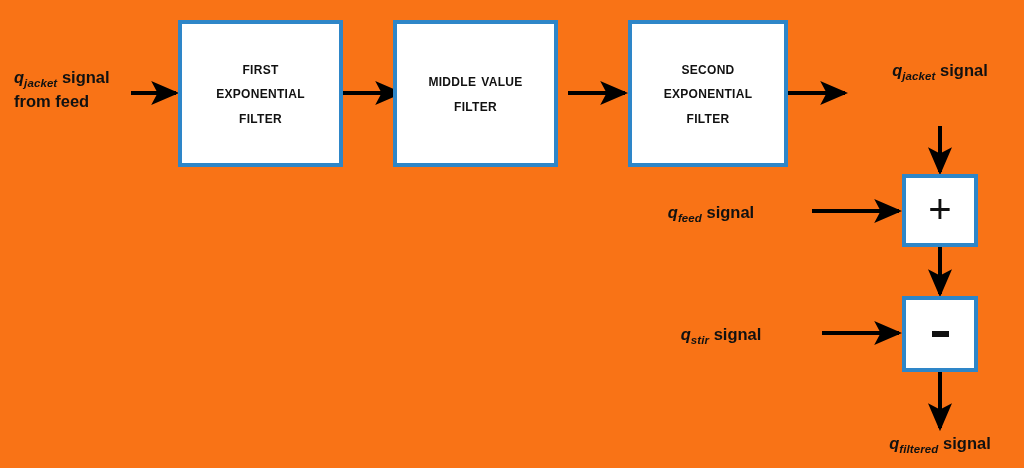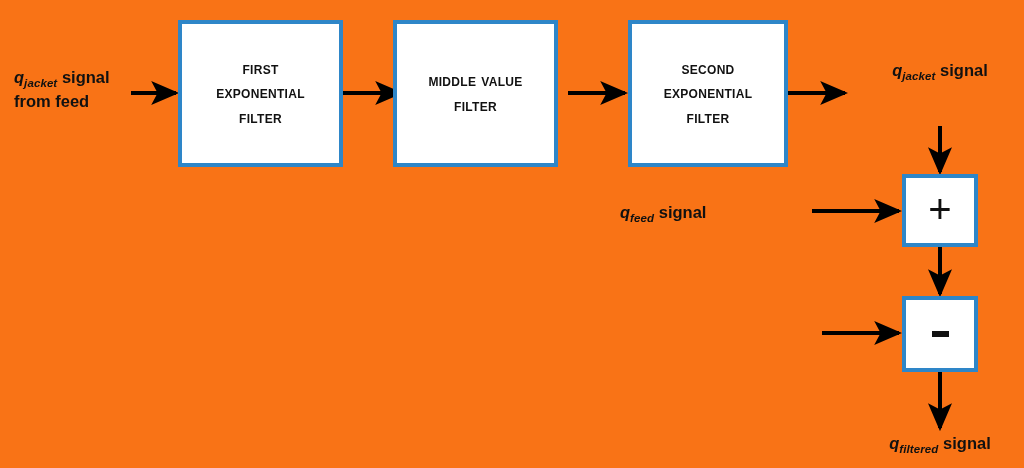--- a/index.html
+++ b/index.html
@@ -72,21 +72,21 @@
   
   .sig-label {
     position: absolute;
     font-size: 16.5px;
     font-weight: bold;
     color: #111111;
     line-height: 1.32;
     white-space: nowrap;
   }
   .sig-label.center { text-align: center; }
-  .sig-label.right  { text-align: left; }
+  .sig-label.right  { text-align: center; }
   .sig-label i {
     font-style: italic;
     font-weight: bold;
   }
   .sub {
     font-size: 11.5px;
     font-style: italic;
     font-weight: bold;
     vertical-align: sub;
     letter-spacing: 0.1px;
@@ -160,20 +160,23 @@
   </div>
 
   <div class="sig-label right" style="left:620px; top:202px; width:182px;">
     <i>q<span class="sub">feed</span></i><span> signal</span>
   </div>
 
   <div class="op-box" style="left:902px; top:174px; width:76px; height:73px;">
     <span class="op-plus">+</span>
   </div>
 
+  <div class="sig-label right" style="left:630px; top:324px; width:182px;">
+    <i>q<span class="sub">stir</span></i><span> signal</span>
+  </div>
 
   <div class="op-box" style="left:902px; top:296px; width:76px; height:76px;">
     <span class="op-minus" title="minus"></span>
   </div>
 
   <div class="sig-label center" style="left:850px; top:433px; width:180px;">
     <i>q<span class="sub">filtered</span></i><span> signal</span>
   </div>
 
 </div>

